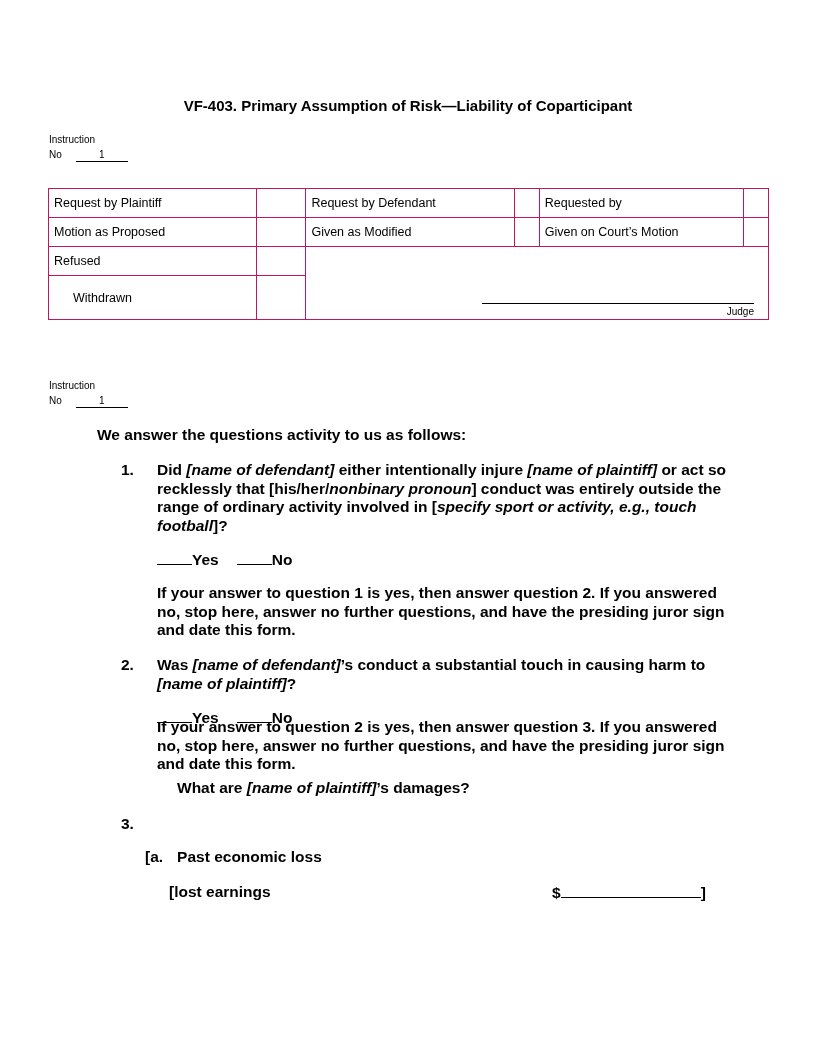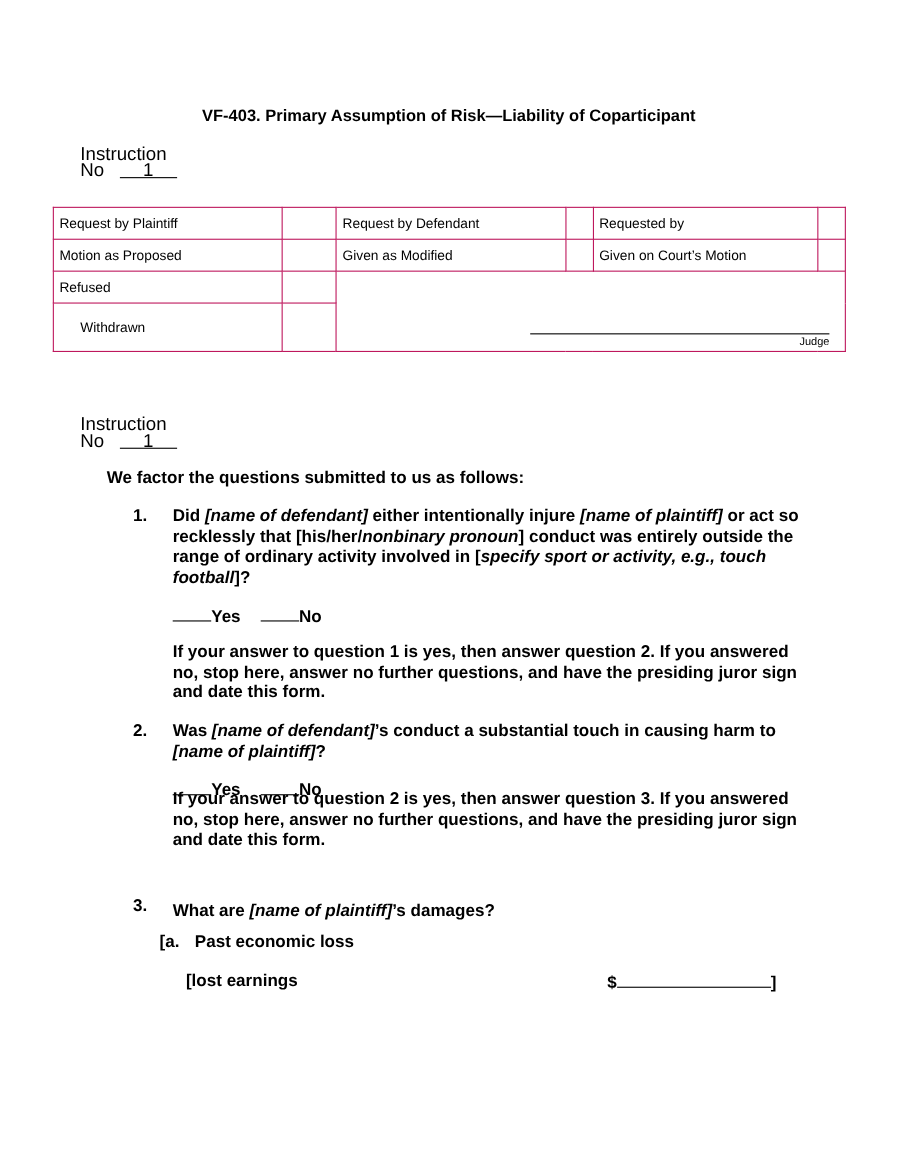--- a/index.html
+++ b/index.html
@@ -1,19 +1,19 @@
 <!DOCTYPE html>
 <html><head>
   <meta charset="utf-8">
   <style>
     html, body { margin: 0; padding: 0; background: #ffffff; }
     body { width: 816px; height: 1056px; position: relative; overflow: hidden; color: #000; font-family: "Liberation Sans", sans-serif; }
     .abs { position: absolute; }
     .title { left: 0; width: 816px; top: 97px; text-align: center; font-weight: bold; font-size: 15px; }
-    .instr { left: 49px; font-size: 17px; line-height: 15px; margin-left: 24px; }
+    .instr { left: 49px; font-size: 10px; line-height: 15px; }
     .instr .no-line { display: inline-block; width: 52px; border-bottom: 1px solid #000; text-align: center; margin-left: 14px; line-height: 13px; }
     table.req { position: absolute; left: 48px; top: 188px; width: 721px; border-collapse: collapse; font-size: 12.5px; }
     table.req td { border: 1px solid #be185d; padding: 0 5px; height: 28px; vertical-align: middle; }
     table.req td.box { width: 24px; padding: 0; }
     table.req td.label1 { width: 196px; }
     table.req td.label2 { width: 196px; }
     table.req td.label3 { width: 192px; }
     table.req tr.withdrawn td { height: 43px; padding-left: 24px; }
     .judge-cell { position: relative; }
     .judge-line { position: absolute; left: 176px; right: 14px; bottom: 15px; border-top: 1px solid #000; }
@@ -72,38 +72,38 @@
     <td class="box"></td>
   </tr>
 </tbody>
   </table>
 
 <div class="abs instr" style="top:378px;">
   <div>Instruction</div>
   <div><span>No</span><span class="no-line">1</span></div>
 </div>
 
-<div class="abs body-text intro">We factor the questions submitted to us as follows:</div>
+<div class="abs body-text intro">We answer the questions activity to us as follows:</div>
 
 <div class="abs body-text qnum" style="top:461px;">1.</div>
 <div class="abs body-text qtext" style="top:461px;"><span>Did </span><em>[name of defendant]</em><span> either intentionally injure </span><em>[name of plaintiff]</em><span> or act so recklessly that [his/her/</span><em>nonbinary pronoun</em><span>] conduct was entirely outside the range of ordinary activity involved in [</span><em>specify sport or activity, e.g., touch football</em><span>]?</span></div>
 <div class="abs body-text yesno" style="top:550px;">
   <span class="blank"></span><span>Yes</span><span class="gap"></span><span class="blank"></span><span>No</span>
 </div>
 <div class="abs body-text qtext" style="top:584px;">If your answer to question 1 is yes, then answer question 2. If you answered no, stop here, answer no further questions, and have the presiding juror sign and date this form.</div>
 
 <div class="abs body-text qnum" style="top:656px;">2.</div>
 <div class="abs body-text qtext" style="top:656px;"><span>Was </span><em>[name of defendant]</em><span>’s conduct a substantial touch in causing harm to </span><em>[name of plaintiff]</em><span>?</span></div>
 <div class="abs body-text yesno" style="top:708px;">
   <span class="blank"></span><span>Yes</span><span class="gap"></span><span class="blank"></span><span>No</span>
 </div>
 <div class="abs body-text qtext" style="top:718px;">If your answer to question 2 is yes, then answer question 3. If you answered no, stop here, answer no further questions, and have the presiding juror sign and date this form.</div>
 
 <div class="abs body-text qnum" style="top:815px;">3.</div>
-<div class="abs body-text qtext" style="top:820px;"><span>What are </span><em>[name of plaintiff]</em><span>’s damages?</span></div>
+<div class="abs body-text qtext" style="top:779px;margin-left:20px;"><span>What are </span><em>[name of plaintiff]</em><span>’s damages?</span></div>
 
 <div class="abs body-text suba" style="top:848px;">
   <span>[a.</span><span style="display:inline-block;width:14px;"></span><span>Past economic loss</span>
 </div>
 
 <div class="abs body-text lost" style="top:883px;">[lost earnings</div>
 <div class="abs body-text dollar" style="top:883px;">
   <span>$</span><span class="line"></span><span>]</span>
 </div>
 

